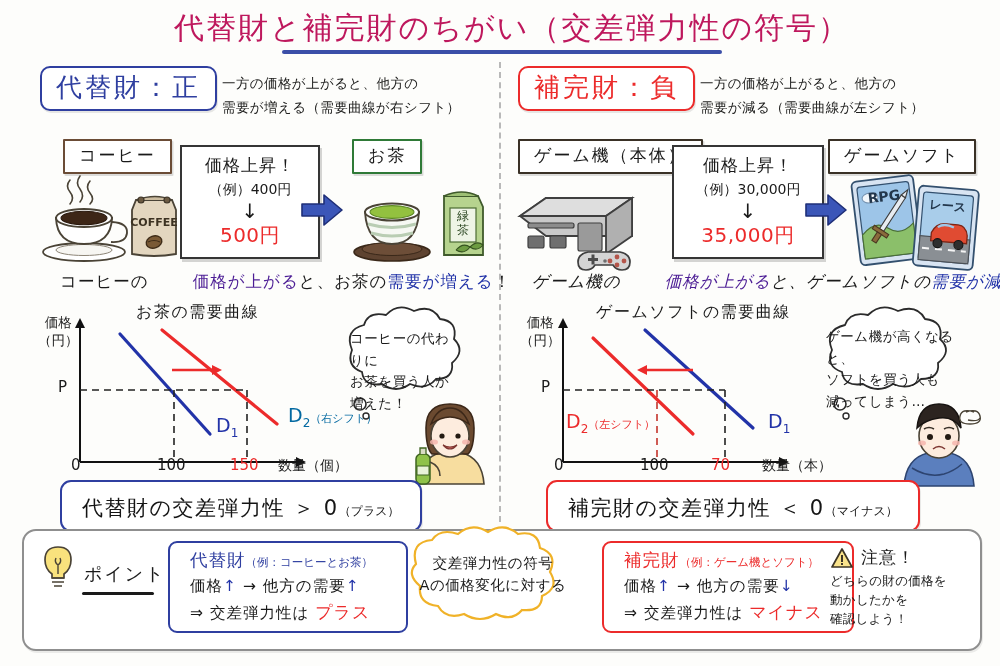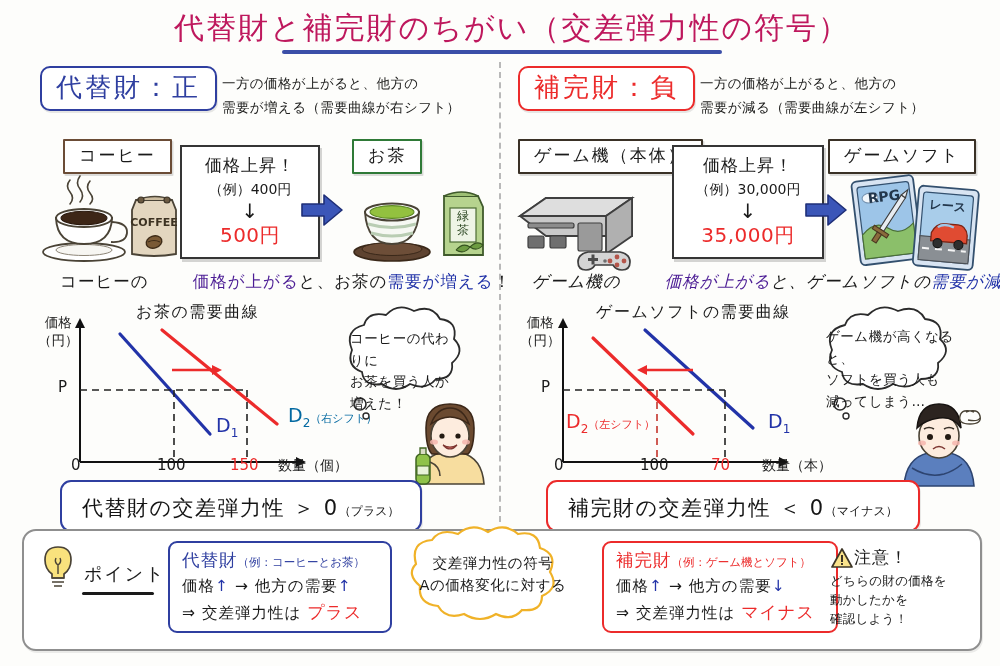--- a/index.html
+++ b/index.html
@@ -88,21 +88,21 @@
   #bottompanel{
     left:22px;top:529px;width:956px;height:118px;
     border:2px solid #8f8f8f;border-radius:14px;background:#fff;
     box-shadow:1px 2px 0 rgba(0,0,0,.07);
   }
   #pointlabel{font-size:18px;letter-spacing:2px;}
   #pointrule{height:2.5px;background:#1a1a1a;border-radius:2px;}
 
   .sumbox{
     border:2px solid #2f3fa0;border-radius:9px;background:#fff;
-    padding:5px 12px 7px;
+    padding:5px 20px 7px;
   }
   .sumbox.red{border-color:#ec2b2b;}
   .sumbox .hd{font-size:17.5px;letter-spacing:1px;color:#2f3fa0;}
   .sumbox.red .hd{color:#ec2b2b;}
   .sumbox .hd .ex{font-size:11.5px;letter-spacing:0;}
   .sumbox .ln{font-size:15.5px;letter-spacing:1px;margin-top:4px;}
   .sumbox .ln .up{color:#2233a8;}
   .sumbox .ln .dn{color:#2233a8;}
   .sumbox .ln .plus{color:#ec2b2b;font-size:17px;}
 
@@ -447,21 +447,21 @@
       <span>価格</span><span class="up">↑</span>
       <span>→ 他方の需要</span><span class="dn">↓</span>
     </div>
     <div class="ln">
       <span>⇒ 交差弾力性は</span>
       <span class="plus">マイナス</span>
     </div>
   </div>
 
   <div class="abs" id="caution" style="top:546px;left:830px;width:134px;">
-    <div style="display:flex;align-items:center;">
+    <div style="display:flex;align-items:center;gap:7px;">
       <svg width="24" height="22" viewBox="0 0 24 22">
         <path d="M12 2 l10 18 l-20 0 z" fill="#fae38b" stroke="#3d3526" stroke-width="1.7" stroke-linejoin="round"></path>
         <rect x="11" y="8" width="2" height="7" fill="#3d3526"></rect>
         <rect x="11" y="16" width="2" height="2" fill="#3d3526"></rect>
       </svg>
       <span class="hd">注意！</span>
     </div>
     <div class="bd" style="margin-top:3px;">
       <div>どちらの財の価格を</div>
       <div>動かしたかを</div>

